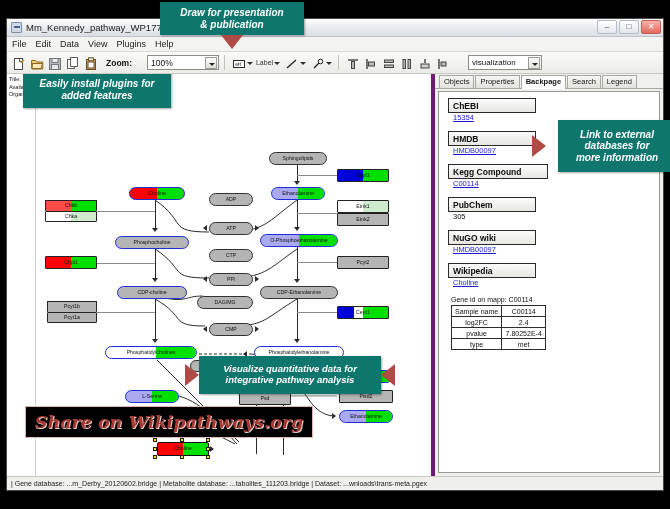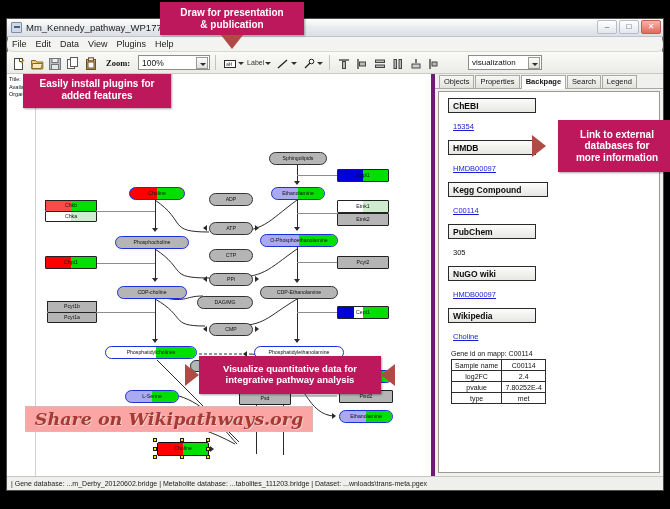--- a/index.html
+++ b/index.html
@@ -43,35 +43,35 @@
     width:20px; height:14px; border:1px solid #b6bcc5; border-radius:2px;
     background:linear-gradient(#ffffff,#e3e7ec);
     font-size:8px; color:#39404a; line-height:12px; text-align:center;
   }
   .winbtn.close { background:linear-gradient(#f7b3ac,#e06a5c); border-color:#c06054; color:#fff; }
 
   
   #menubar {
     height:15px; flex:0 0 15px; background:#f3f3f1;
     border-bottom:1px solid #d9d9d4;
-    display:flex; align-items:center; padding-left:5px; gap:9px;border-radius:6px;
+    display:flex; align-items:center; padding-left:5px; gap:9px;
   }
   #menubar .mi { font-size:9px; color:#1c1c1c; cursor:default; }
 
   
   #toolbar {
     height:22px; flex:0 0 22px;
     background:linear-gradient(#fafaf8,#ebebe7);
     border-bottom:1px solid #c9c9c4;
     display:flex; align-items:center; padding:0 3px; gap:2px;
   }
   .tbtn { width:16px; height:16px; position:relative; border:1px solid transparent; border-radius:2px; }
   .tbtn svg { position:absolute; left:1px; top:1px; }
   .tsep { width:1px; height:15px; background:#c3c3bd; margin:0 3px; }
-  .zoomlbl { font-size:8.5px; color:#141414; margin:0 6px 0 6px; font-weight:bold;font-family:Liberation Serif, serif; }
+  .zoomlbl { font-size:8.5px; color:#141414; margin:0 13px 0 6px; font-weight:bold; }
   .zoomcombo {
     width:72px; height:15px; border:1px solid #8d8d88; background:#fff;
     display:flex; align-items:center; position:relative;
   }
   .zoomcombo span { font-size:8.5px; padding-left:3px; color:#111; }
   .zoomcombo .arr {
     position:absolute; right:1px; top:1px; width:12px; height:12px;
     background:linear-gradient(#fcfcfc,#dfdfdb); border:1px solid #9b9b96;
   }
   .zoomcombo .arr::after{
@@ -168,21 +168,21 @@
   }
   .tab.active { background:#fff; position:relative; top:1px; padding-bottom:2px; font-weight:bold; }
   #backpage {
     flex:1 1 auto; background:#fff; margin:2px 3px 3px 3px;
     border:1px solid #9a9a95; padding:6px 0 0 9px; overflow:hidden; position:relative;
   }
   .dbheader {
     width:88px; height:15px; border:1.5px solid #2a2a2a;
     background:linear-gradient(#fcfcfc,#e6e6e2);
     font-size:8.5px; font-weight:bold; color:#0d0d0d;
-    display:flex; align-items:center; padding-left:4px; margin-bottom:9px;
+    display:flex; align-items:center; padding-left:4px; margin-bottom:0;
   }
   .dblink { font-size:7.5px; color:#1b1bd6; text-decoration:underline; margin:0 0 9px 5px; display:block; }
   .dbtext { font-size:7.5px; color:#111; margin:0 0 9px 5px; display:block; }
   .exphdr { font-size:9px; font-weight:bold; color:#0d0d0d; margin:2px 0 9px 0; }
   .geneidline { font-size:7px; color:#111; margin:0 0 2px 3px; }
   table.exp { border-collapse:collapse; margin-left:3px; }
   table.exp td {
     border:1px solid #2d2d2d; font-size:7px; color:#111;
     padding:1px 3px; text-align:center; height:11px; min-width:44px;
     background:#fff;
@@ -191,41 +191,42 @@
   
   #statusbar {
     height:14px; flex:0 0 14px; background:#efefec;
     border-top:1px solid #c7c7c2; display:flex; align-items:center;
     padding-left:4px;
   }
   #statusbar span { font-size:7px; color:#1a1a1a; white-space:nowrap; }
 
   
   .callout {
-    position:absolute; background:#be185d; color:#fff; font-weight:bold;
+    position:absolute; background:#0f766e; color:#fff; font-weight:bold;
     text-align:center; z-index:50; display:flex; align-items:center;
     justify-content:center; line-height:1.15;
     box-shadow:1px 1px 2px rgba(0,0,0,.35);
+    font-style:italic;
   }
   .cpoint { position:absolute; width:0; height:0; z-index:50; }
   .cp-down {
     border-left:11px solid transparent; border-right:11px solid transparent;
     border-top:14px solid #b04a44;
   }
   .cp-left {
     border-top:11px solid transparent; border-bottom:11px solid transparent;
     border-right:14px solid #b04a44;
   }
   .cp-right {
     border-top:11px solid transparent; border-bottom:11px solid transparent;
     border-left:14px solid #b04a44;
   }
   #share-banner {
-    position:absolute; left:24px; top:420px; width:288px; height:26px;
-    border:1px solid #e0b5b2; background:#fca5a5; z-index:45;
+    position:absolute; left:24px; top:420px; width:288px; height:32px;
+    border:1px solid #e0b5b2; background:#000000; z-index:45;
     display:flex; align-items:center; justify-content:center;
   }
   #share-banner span {
     font-family:"DejaVu Serif", serif; font-style:italic; font-weight:bold;
     font-size:17.5px; color:#a53a32;
     text-shadow:1px 1px 0 #e7cfcd;
   }
 </style>
 </head>
 <body>

